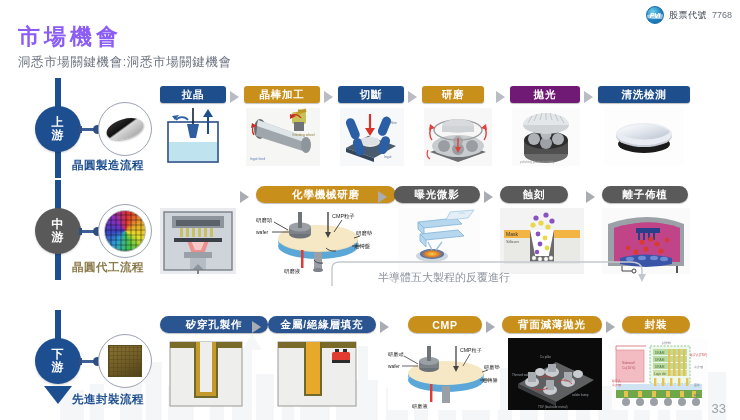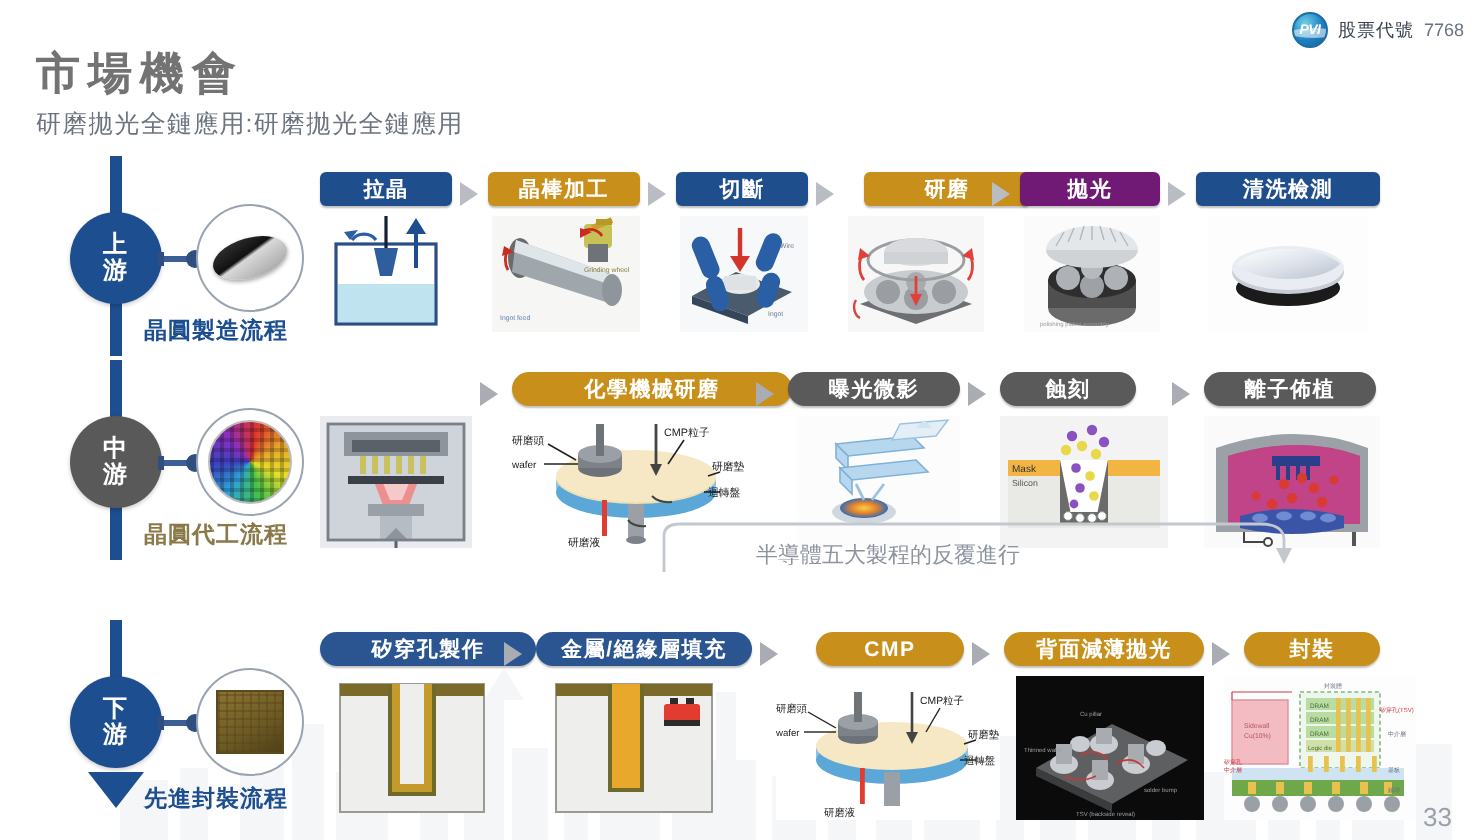--- a/index.html
+++ b/index.html
@@ -10,21 +10,21 @@
     position:relative;
   }
   
   .skyline {
     position:absolute; left:0; bottom:0; width:100%; height:120px;
     opacity:0.30; pointer-events:none;
   }
   
   .page-title {
     position:absolute; left:18px; top:22px;
-    font-size:22px; font-weight:bold; color:#737373;
+    font-size:22px; font-weight:bold; color:#8b5cf6;
     letter-spacing:4px;
   }
   .page-sub {
     position:absolute; left:18px; top:54px;
     font-size:12.5px; color:#6d7480; letter-spacing:0.6px;
   }
   .brand {
     position:absolute; right:8px; top:6px;
     display:flex; align-items:center; gap:5px;
   }
@@ -166,21 +166,21 @@
     <rect x="634" y="70" width="16" height="50"></rect>
     <rect x="658" y="54" width="12" height="66"></rect>
     <rect x="676" y="82" width="26" height="38"></rect>
     <rect x="708" y="72" width="18" height="48"></rect>
     <rect x="60" y="90" width="24" height="30"></rect>
     <rect x="90" y="84" width="14" height="36"></rect>
   </g>
 </svg>
 
 <div class="page-title">市場機會</div>
-<div class="page-sub">研磨拋光全鏈應用:研磨拋光全鏈應用</div>
+<div class="page-sub">洞悉市場關鍵機會:洞悉市場關鍵機會</div>
 
 <div class="brand">
   <div class="brand-globe">
     <span>PVI</span>
   </div>
   <div class="brand-txt">股票代號</div>
   <div class="brand-code">7768</div>
 </div>
 
 <div class="stage" style="top:78px;height:105px;">
@@ -230,21 +230,21 @@
 </div>
 
 <div class="row" style="top:86px;width:580px;height:80px;">
 
   <div class="pill" style="left:0;top:0;width:66px;background:#1f4e8c;">拉晶</div>
   <div class="arw" style="left:70px;"></div>
   <div class="pill" style="left:84px;top:0;width:76px;background:#c8901b;">晶棒加工</div>
   <div class="arw" style="left:164px;"></div>
   <div class="pill" style="left:178px;top:0;width:66px;background:#1f4e8c;">切斷</div>
   <div class="arw" style="left:248px;"></div>
-  <div class="pill" style="left:272px;top:0;width:83px;background:#c8901b;">研磨</div>
+  <div class="pill" style="left:262px;top:0;width:62px;background:#c8901b;">研磨</div>
   <div class="arw" style="left:336px;"></div>
   <div class="pill" style="left:350px;top:0;width:70px;background:#701a75;">拋光</div>
   <div class="arw" style="left:424px;"></div>
   <div class="pill" style="left:438px;top:0;width:92px;background:#1f4e8c;">清洗檢測</div>
 
   <svg class="ill" style="left:2px;top:22px;" width="62" height="58" viewBox="0 0 62 58">
     <rect x="6" y="14" width="50" height="40" fill="none" stroke="#2a4d86" stroke-width="1.6"></rect>
     <rect x="7" y="34" width="48" height="19" fill="#bfe3ef"></rect>
     <polygon points="25,16 37,16 34,30 28,30" fill="#2f5e9e"></polygon>
     <line x1="31" y1="0" x2="31" y2="16" stroke="#123" stroke-width="1.6"></line>

